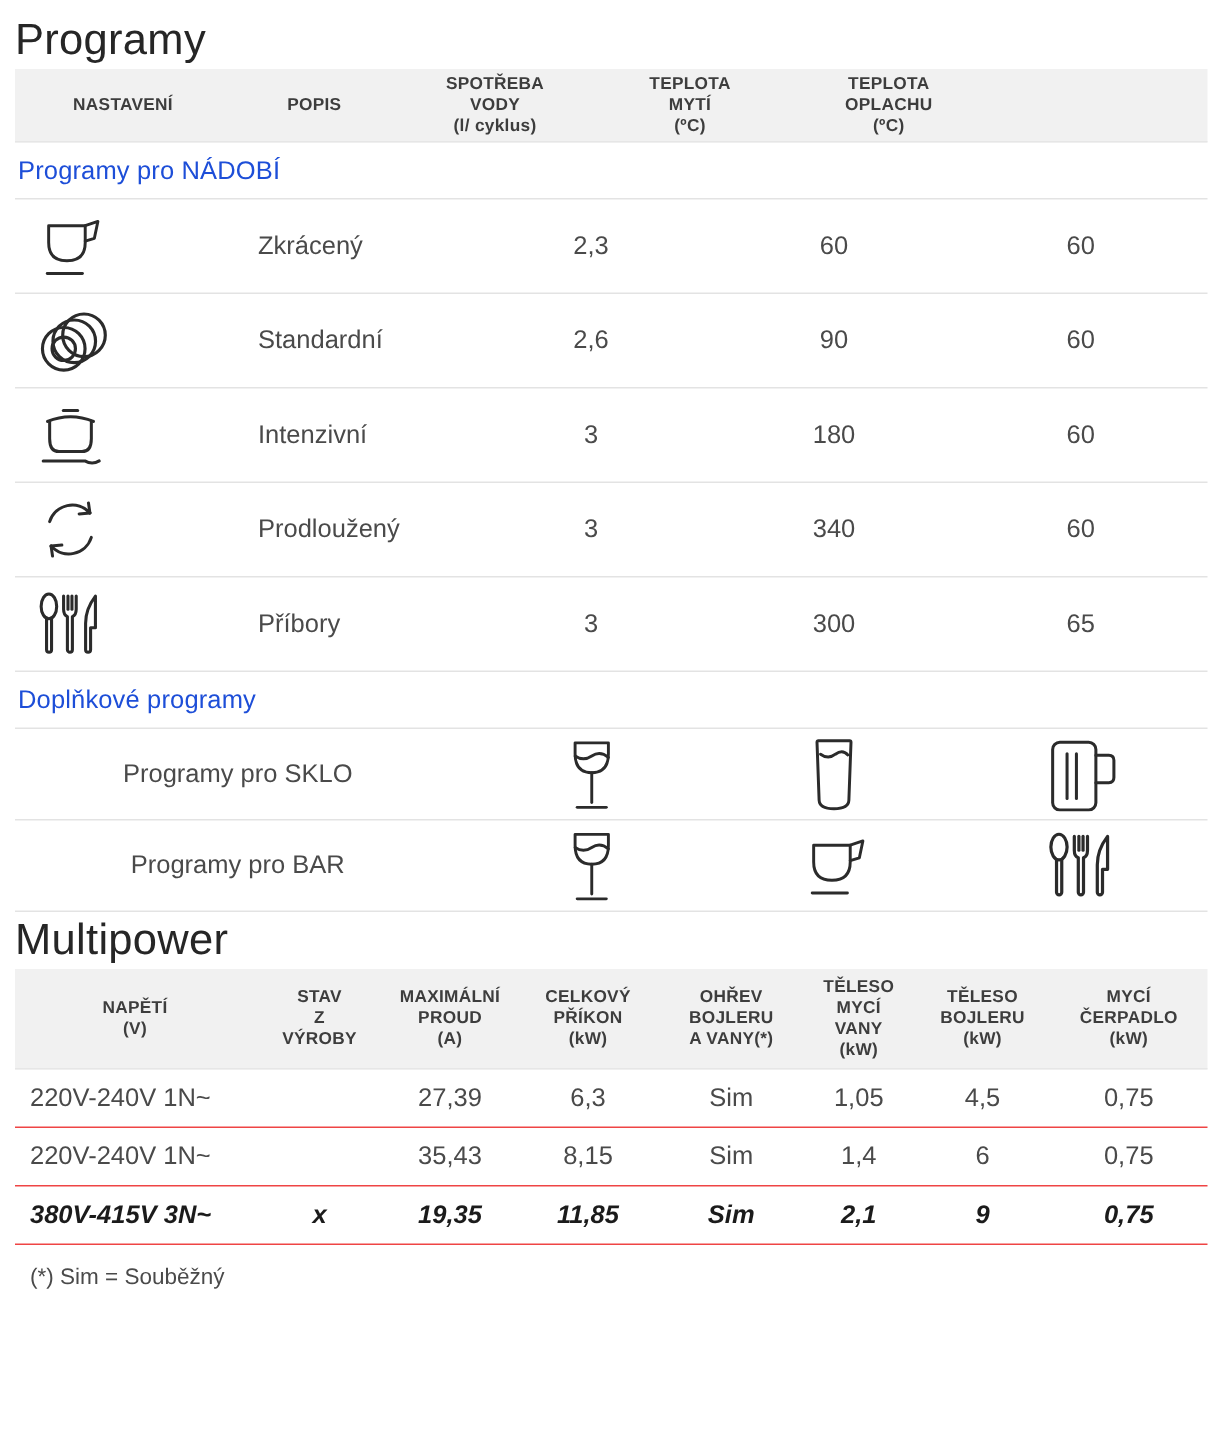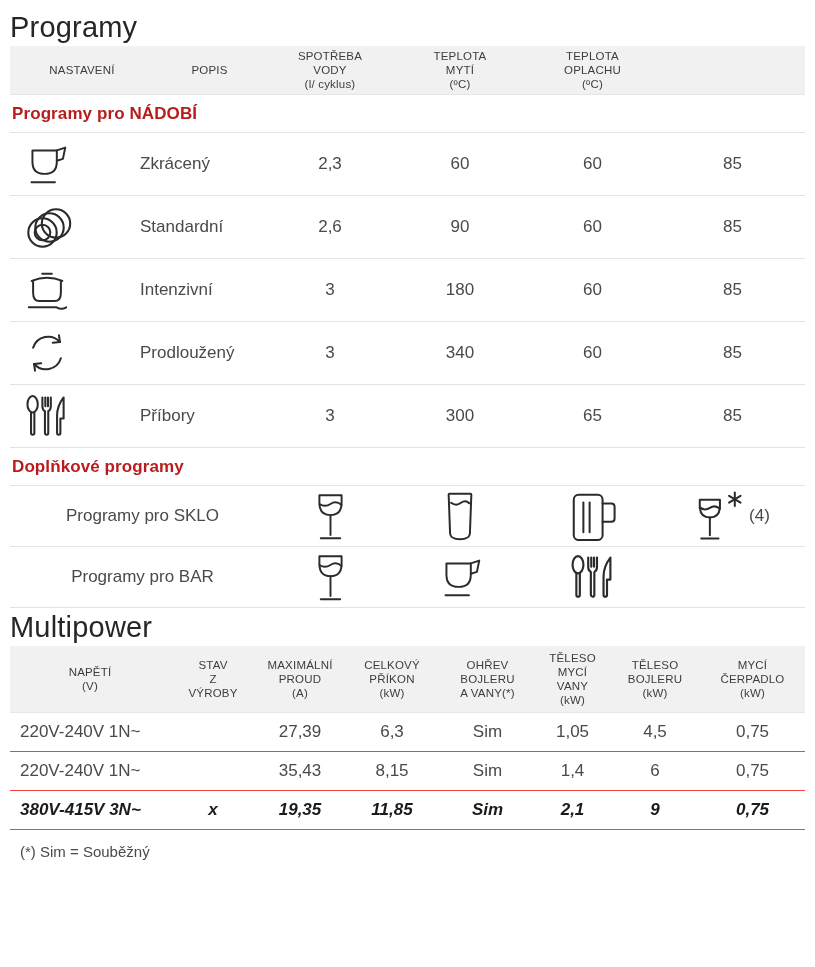--- a/index.html
+++ b/index.html
@@ -20,36 +20,36 @@
 
   
   .thead{
     display:grid;background:#f1f1f1;align-items:center;
     border-bottom:1px solid #e6e6e6;
   }
   .pgrid{grid-template-columns:120px 135px 130px 130px 135px 145px;}
   .mgrid{grid-template-columns:160px 86px 88px 96px 95px 75px 90px 105px;}
   .th{
     font-size:11.5px;line-height:14px;color:#3d3d3d;
-    text-align:center;white-space:pre-line;letter-spacing:.2px;
+    text-align:center;white-space:pre-line;letter-spacing:.2px;font-weight:bold;
   }
   .th.left{text-align:center;padding-left:24px;}
   .phead{height:48px;}
   .mhead{height:66px;}
 
   .section-row{
     height:37px;display:flex;align-items:center;
-    font-size:17px;font-weight:700;color:#b91c1c;
+    font-size:17px;font-weight:400;color:#1d4ed8;
     border-bottom:1px solid #e3e3e3;padding-left:2px;letter-spacing:.1px;
   }
 
   .prow{
     display:grid;align-items:center;height:62px;
     border-bottom:1px solid #e3e3e3;
-    font-size:17px;color:#4a4a4a;
+    font-size:17px;color:#4a4a4a;gap:32px;
   }
   .grow{height:60px;}
   .cell{text-align:center;}
   .pop{text-align:left;padding-left:10px;}
   .icon-cell{display:flex;align-items:center;padding-left:14px;}
   .glass-label{grid-column:1 / 3;text-align:center;padding-left:10px;}
   .icon-center{display:flex;align-items:center;justify-content:center;gap:7px;}
   .note4{font-size:17px;color:#4a4a4a;}
 
   .mrow{

